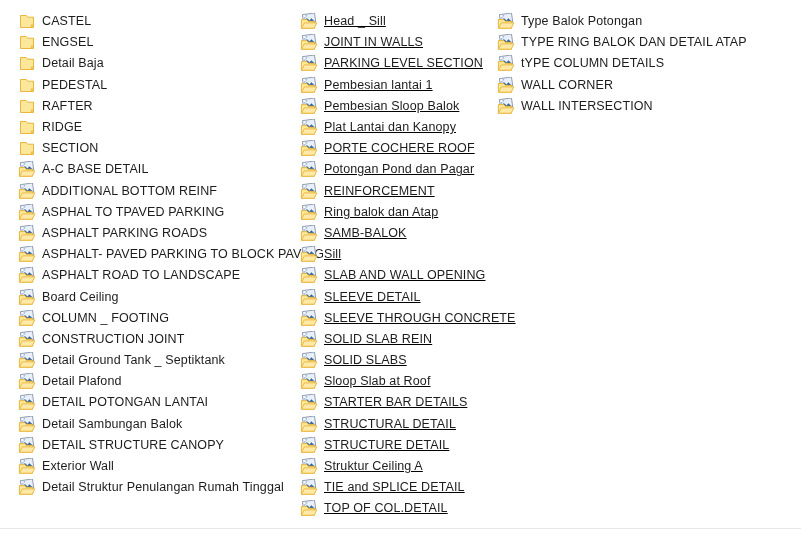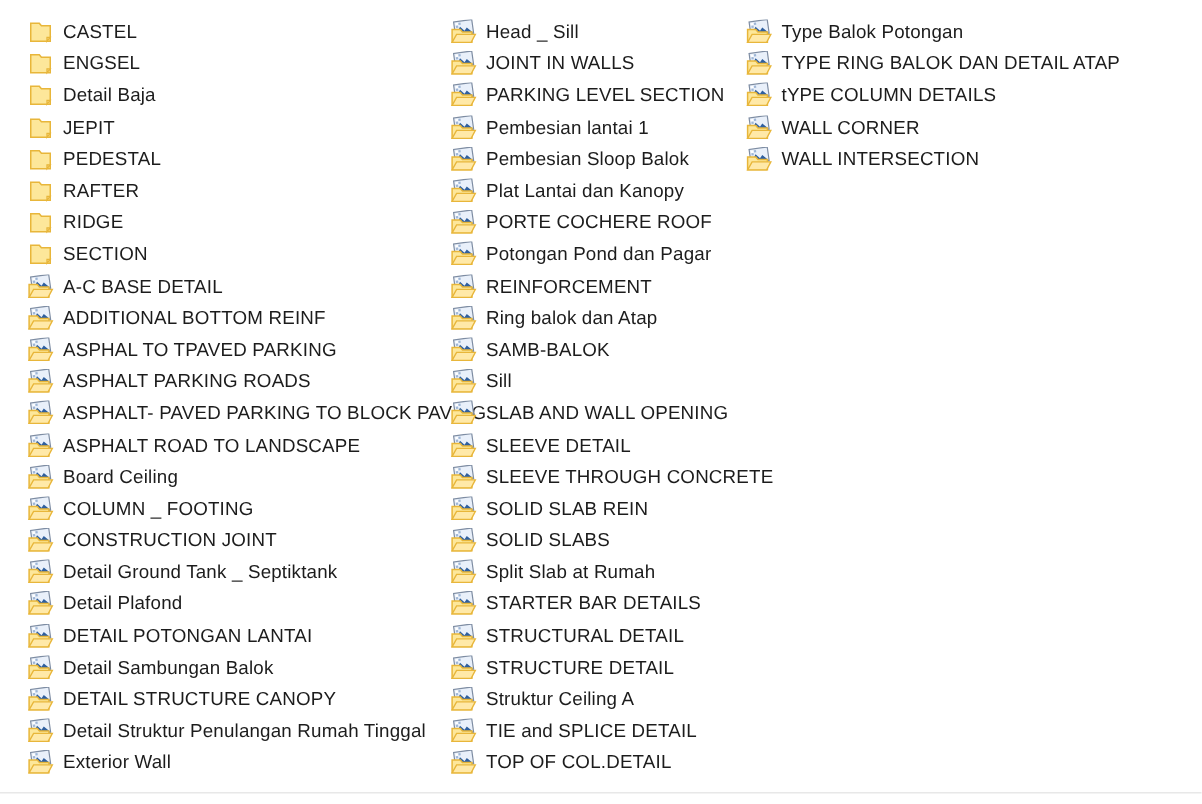--- a/index.html
+++ b/index.html
@@ -21,21 +21,21 @@
     top: 0;
     width: 801px;
     height: 528px;
     background: #ffffff;
   }
   .column {
     position: absolute;
     top: 11px;
   }
   #column-1 { left: 18px;  width: 282px; }
-  #column-2 { left: 300px; width: 197px; }
+  #column-2 { left: 300px; width: 197px; text-decoration: underline; }
   #column-3 { left: 497px; width: 290px; }
 
   .list-item {
     height: 21.2px;
     display: flex;
     align-items: center;
     white-space: nowrap;
     cursor: default;
   }
   .item-icon {
@@ -98,56 +98,47 @@
         </span>
         <span class="item-label">Detail Baja</span>
       </div>
       <div class="list-item">
         <span class="item-icon">
           <svg width="18" height="17" viewBox="0 0 18 17" aria-hidden="true">
             <path d="M2.5 2.5 H8.2 L9.6 4.2 H15.5 V14.5 H2.5 Z" fill="#fde79a" stroke="#e8b63a" stroke-width="1"></path>
             <path d="M13.3 14.5 V11.9 H15.5 Z" fill="#f5d88a" stroke="#e8b63a" stroke-width="0.8"></path>
           </svg>
         </span>
-        <span class="item-label">JEPIT</span>
+        <span class="item-label">PEDESTAL</span>
       </div>
       <div class="list-item">
         <span class="item-icon">
           <svg width="18" height="17" viewBox="0 0 18 17" aria-hidden="true">
             <path d="M2.5 2.5 H8.2 L9.6 4.2 H15.5 V14.5 H2.5 Z" fill="#fde79a" stroke="#e8b63a" stroke-width="1"></path>
             <path d="M13.3 14.5 V11.9 H15.5 Z" fill="#f5d88a" stroke="#e8b63a" stroke-width="0.8"></path>
           </svg>
         </span>
-        <span class="item-label">PEDESTAL</span>
+        <span class="item-label">RAFTER</span>
       </div>
       <div class="list-item">
         <span class="item-icon">
           <svg width="18" height="17" viewBox="0 0 18 17" aria-hidden="true">
             <path d="M2.5 2.5 H8.2 L9.6 4.2 H15.5 V14.5 H2.5 Z" fill="#fde79a" stroke="#e8b63a" stroke-width="1"></path>
             <path d="M13.3 14.5 V11.9 H15.5 Z" fill="#f5d88a" stroke="#e8b63a" stroke-width="0.8"></path>
           </svg>
         </span>
-        <span class="item-label">RAFTER</span>
+        <span class="item-label">RIDGE</span>
       </div>
       <div class="list-item">
         <span class="item-icon">
           <svg width="18" height="17" viewBox="0 0 18 17" aria-hidden="true">
             <path d="M2.5 2.5 H8.2 L9.6 4.2 H15.5 V14.5 H2.5 Z" fill="#fde79a" stroke="#e8b63a" stroke-width="1"></path>
             <path d="M13.3 14.5 V11.9 H15.5 Z" fill="#f5d88a" stroke="#e8b63a" stroke-width="0.8"></path>
           </svg>
         </span>
-        <span class="item-label">RIDGE</span>
-      </div>
-      <div class="list-item">
-        <span class="item-icon">
-          <svg width="18" height="17" viewBox="0 0 18 17" aria-hidden="true">
-            <path d="M2.5 2.5 H8.2 L9.6 4.2 H15.5 V14.5 H2.5 Z" fill="#fde79a" stroke="#e8b63a" stroke-width="1"></path>
-            <path d="M13.3 14.5 V11.9 H15.5 Z" fill="#f5d88a" stroke="#e8b63a" stroke-width="0.8"></path>
-          </svg>
-        </span>
         <span class="item-label">SECTION</span>
       </div>
       <div class="list-item">
         <span class="item-icon">
           <svg width="18" height="17" viewBox="0 0 18 17" aria-hidden="true">
             <g transform="rotate(-8 9 7)">
               <rect x="3.2" y="0.8" width="12.2" height="9.2" fill="#e9f0fa" stroke="#7e8da3" stroke-width="0.8"></rect>
               <path d="M3.6 9.6 L7.0 4.6 L9.6 7.6 L11.4 5.6 L15.0 9.6 Z" fill="#2f5f9e"></path>
               <rect x="4.3" y="1.8" width="1.5" height="1.5" fill="#ffffff"></rect>
               <rect x="6.2" y="1.8" width="1.5" height="1.5" fill="#9fb6d6"></rect>
@@ -374,37 +365,37 @@
               <rect x="3.2" y="0.8" width="12.2" height="9.2" fill="#e9f0fa" stroke="#7e8da3" stroke-width="0.8"></rect>
               <path d="M3.6 9.6 L7.0 4.6 L9.6 7.6 L11.4 5.6 L15.0 9.6 Z" fill="#2f5f9e"></path>
               <rect x="4.3" y="1.8" width="1.5" height="1.5" fill="#ffffff"></rect>
               <rect x="6.2" y="1.8" width="1.5" height="1.5" fill="#9fb6d6"></rect>
               <rect x="4.3" y="3.5" width="1.5" height="1.5" fill="#9fb6d6"></rect>
             </g>
             <path d="M1.4 6.6 H6.9 L8.3 8.3 H14.6 V15.2 H1.4 Z" fill="#fde79a" stroke="#e8b63a" stroke-width="1"></path>
             <path d="M1.4 15.2 L4.4 9.9 H16.9 L14.1 15.2 Z" fill="#ffe9a8" stroke="#e8b63a" stroke-width="0.9"></path>
           </svg>
         </span>
+        <span class="item-label">Exterior Wall</span>
+      </div>
+      <div class="list-item">
+        <span class="item-icon">
+          <svg width="18" height="17" viewBox="0 0 18 17" aria-hidden="true">
+            <g transform="rotate(-8 9 7)">
+              <rect x="3.2" y="0.8" width="12.2" height="9.2" fill="#e9f0fa" stroke="#7e8da3" stroke-width="0.8"></rect>
+              <path d="M3.6 9.6 L7.0 4.6 L9.6 7.6 L11.4 5.6 L15.0 9.6 Z" fill="#2f5f9e"></path>
+              <rect x="4.3" y="1.8" width="1.5" height="1.5" fill="#ffffff"></rect>
+              <rect x="6.2" y="1.8" width="1.5" height="1.5" fill="#9fb6d6"></rect>
+              <rect x="4.3" y="3.5" width="1.5" height="1.5" fill="#9fb6d6"></rect>
+            </g>
+            <path d="M1.4 6.6 H6.9 L8.3 8.3 H14.6 V15.2 H1.4 Z" fill="#fde79a" stroke="#e8b63a" stroke-width="1"></path>
+            <path d="M1.4 15.2 L4.4 9.9 H16.9 L14.1 15.2 Z" fill="#ffe9a8" stroke="#e8b63a" stroke-width="0.9"></path>
+          </svg>
+        </span>
         <span class="item-label">Detail Struktur Penulangan Rumah Tinggal</span>
-      </div>
-      <div class="list-item">
-        <span class="item-icon">
-          <svg width="18" height="17" viewBox="0 0 18 17" aria-hidden="true">
-            <g transform="rotate(-8 9 7)">
-              <rect x="3.2" y="0.8" width="12.2" height="9.2" fill="#e9f0fa" stroke="#7e8da3" stroke-width="0.8"></rect>
-              <path d="M3.6 9.6 L7.0 4.6 L9.6 7.6 L11.4 5.6 L15.0 9.6 Z" fill="#2f5f9e"></path>
-              <rect x="4.3" y="1.8" width="1.5" height="1.5" fill="#ffffff"></rect>
-              <rect x="6.2" y="1.8" width="1.5" height="1.5" fill="#9fb6d6"></rect>
-              <rect x="4.3" y="3.5" width="1.5" height="1.5" fill="#9fb6d6"></rect>
-            </g>
-            <path d="M1.4 6.6 H6.9 L8.3 8.3 H14.6 V15.2 H1.4 Z" fill="#fde79a" stroke="#e8b63a" stroke-width="1"></path>
-            <path d="M1.4 15.2 L4.4 9.9 H16.9 L14.1 15.2 Z" fill="#ffe9a8" stroke="#e8b63a" stroke-width="0.9"></path>
-          </svg>
-        </span>
-        <span class="item-label">Exterior Wall</span>
       </div>
     </div>
   <div class="column" id="column-2">
       <div class="list-item">
         <span class="item-icon">
           <svg width="18" height="17" viewBox="0 0 18 17" aria-hidden="true">
             <g transform="rotate(-8 9 7)">
               <rect x="3.2" y="0.8" width="12.2" height="9.2" fill="#e9f0fa" stroke="#7e8da3" stroke-width="0.8"></rect>
               <path d="M3.6 9.6 L7.0 4.6 L9.6 7.6 L11.4 5.6 L15.0 9.6 Z" fill="#2f5f9e"></path>
               <rect x="4.3" y="1.8" width="1.5" height="1.5" fill="#ffffff"></rect>
@@ -680,21 +671,21 @@
               <rect x="3.2" y="0.8" width="12.2" height="9.2" fill="#e9f0fa" stroke="#7e8da3" stroke-width="0.8"></rect>
               <path d="M3.6 9.6 L7.0 4.6 L9.6 7.6 L11.4 5.6 L15.0 9.6 Z" fill="#2f5f9e"></path>
               <rect x="4.3" y="1.8" width="1.5" height="1.5" fill="#ffffff"></rect>
               <rect x="6.2" y="1.8" width="1.5" height="1.5" fill="#9fb6d6"></rect>
               <rect x="4.3" y="3.5" width="1.5" height="1.5" fill="#9fb6d6"></rect>
             </g>
             <path d="M1.4 6.6 H6.9 L8.3 8.3 H14.6 V15.2 H1.4 Z" fill="#fde79a" stroke="#e8b63a" stroke-width="1"></path>
             <path d="M1.4 15.2 L4.4 9.9 H16.9 L14.1 15.2 Z" fill="#ffe9a8" stroke="#e8b63a" stroke-width="0.9"></path>
           </svg>
         </span>
-        <span class="item-label">Split Slab at Rumah</span>
+        <span class="item-label">Sloop Slab at Roof</span>
       </div>
       <div class="list-item">
         <span class="item-icon">
           <svg width="18" height="17" viewBox="0 0 18 17" aria-hidden="true">
             <g transform="rotate(-8 9 7)">
               <rect x="3.2" y="0.8" width="12.2" height="9.2" fill="#e9f0fa" stroke="#7e8da3" stroke-width="0.8"></rect>
               <path d="M3.6 9.6 L7.0 4.6 L9.6 7.6 L11.4 5.6 L15.0 9.6 Z" fill="#2f5f9e"></path>
               <rect x="4.3" y="1.8" width="1.5" height="1.5" fill="#ffffff"></rect>
               <rect x="6.2" y="1.8" width="1.5" height="1.5" fill="#9fb6d6"></rect>
               <rect x="4.3" y="3.5" width="1.5" height="1.5" fill="#9fb6d6"></rect>

